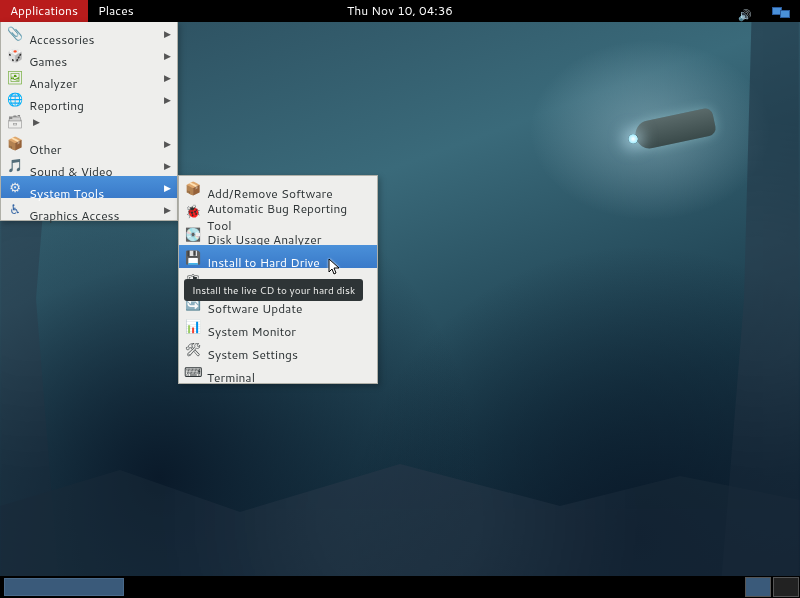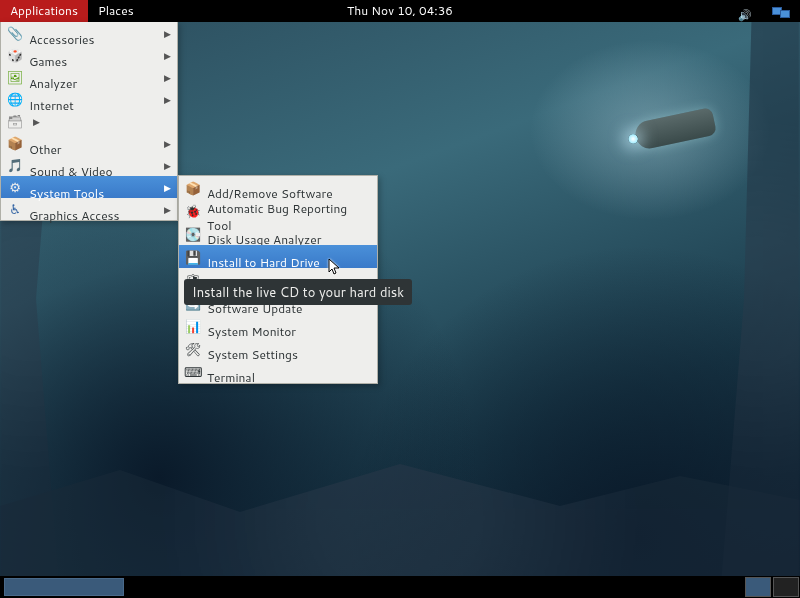--- a/index.html
+++ b/index.html
@@ -120,21 +120,21 @@
     border:1px solid #b0b0a8;
     box-shadow: 2px 2px 6px rgba(0,0,0,0.25);
     z-index: 20;
   }
   .submenu .menu-item { height:23px; }
 
   
   .tooltip {
     position:absolute; top:279px; left:184px;
     background:#2e3436; color:#eeeeec;
-    font-size:13px; padding:4px 8px;
+    font-size:10px; padding:4px 8px;
     border-radius:3px;
     z-index:30;
     white-space:nowrap;
   }
 
   
   .cursor {
     position:absolute; top:258px; left:328px;
     z-index:40;
     font-size:15px; color:#000;
@@ -191,21 +191,21 @@
       <span class="mi-label">Games</span>
       <span class="mi-arrow">▶</span>
     </div>
     <div class="menu-item">
       <span class="mi-icon ic-graphics">🖼</span>
       <span class="mi-label">Analyzer</span>
       <span class="mi-arrow">▶</span>
     </div>
     <div class="menu-item">
       <span class="mi-icon ic-internet">🌐</span>
-      <span class="mi-label">Internet</span>
+      <span class="mi-label">Reporting</span>
       <span class="mi-arrow">▶</span>
     </div>
     <div class="menu-item">
       <span class="mi-icon ic-office">🗃</span>
       <span class="mi-arrow">▶</span>
     </div>
     <div class="menu-item">
       <span class="mi-icon ic-other">📦</span>
       <span class="mi-label">Other</span>
       <span class="mi-arrow">▶</span>

